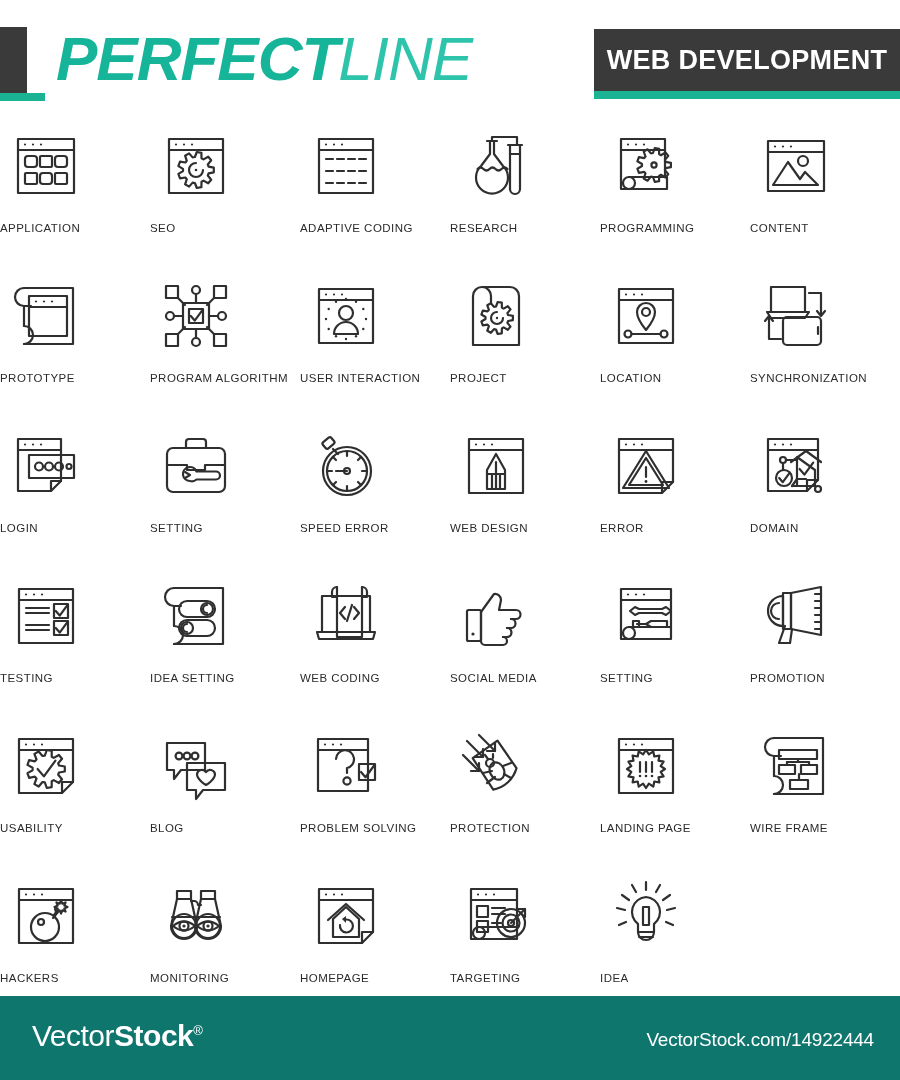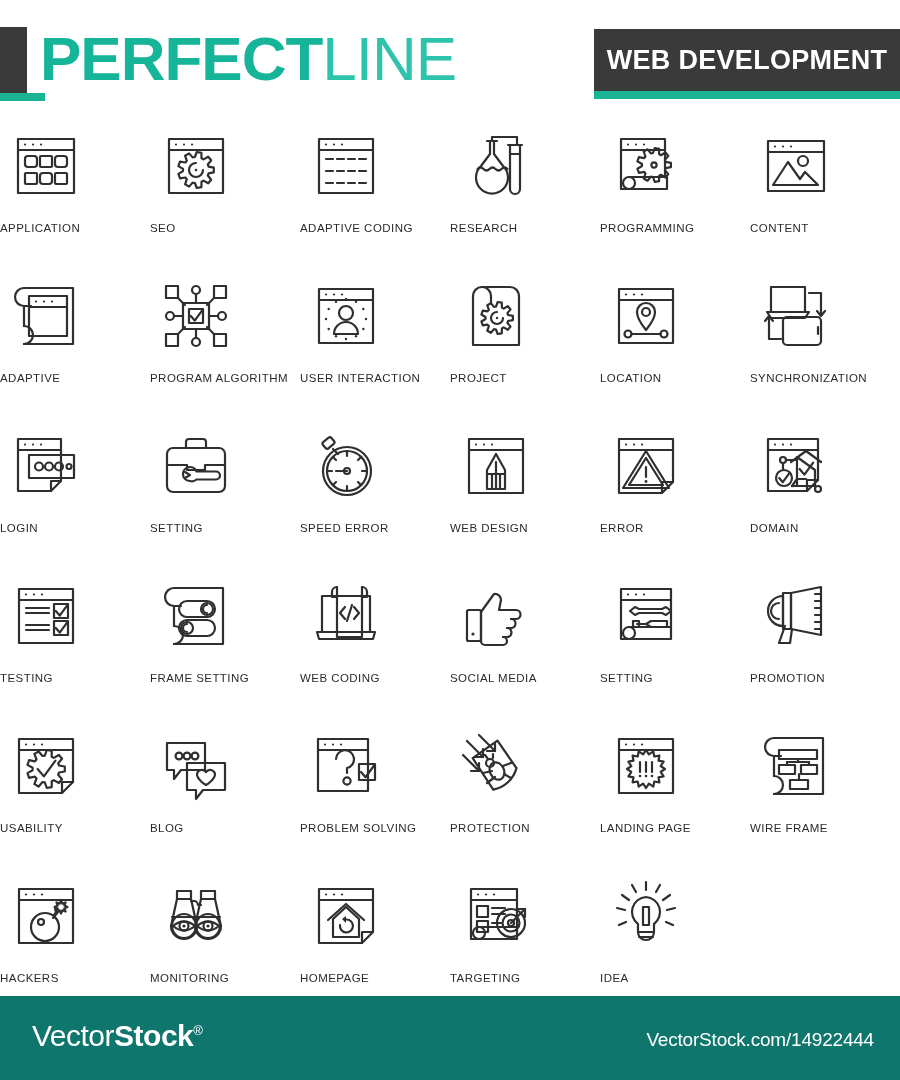--- a/index.html
+++ b/index.html
@@ -15,23 +15,23 @@
   .header { position: relative; height: 108px; }
   .hdr-block {
     position: absolute; left: 0; top: 27px;
     width: 27px; height: 66px; background: #3a3a3a;
   }
   .hdr-block-bar {
     position: absolute; left: 0; top: 93px;
     width: 45px; height: 8px; background: #1ab394;
   }
   .brand {
-    position: absolute; left: 40px; top: 26px;
+    position: absolute; left: 56px; top: 26px;
     font-size: 62px; line-height: 66px;
-    letter-spacing: -1px; white-space: nowrap;
+    letter-spacing: -1px; white-space: nowrap; font-style: italic;
   }
   .brand .b1 { color: #16b499; font-weight: 700; }
   .brand .b2 { color: #2ec4ab; font-weight: 300; }
 
   .badge {
     position: absolute; left: 594px; top: 29px;
     width: 306px; height: 62px; background: #3a3a3a;
     display: flex; align-items: center; justify-content: center;
   }
   .badge-label {
@@ -212,21 +212,21 @@
             <path d="M15 9 a9 9 0 0 0 0 18 H22"></path>
             <path d="M15 65 a9 9 0 0 0 0 -18"></path>
             <line x1="15" y1="27" x2="15" y2="47"></line>
             <rect x="20" y="17" width="38" height="40"></rect>
             <line x1="20" y1="28" x2="58" y2="28"></line>
             <circle cx="27" cy="22.5" r="1.1" fill="#2f2f2f" stroke="none"></circle>
             <circle cx="35" cy="22.5" r="1.1" fill="#2f2f2f" stroke="none"></circle>
             <circle cx="43" cy="22.5" r="1.1" fill="#2f2f2f" stroke="none"></circle>
           </svg>
         </div>
-        <div class="cell-label">ADAPTIVE</div>
+        <div class="cell-label">PROTOTYPE</div>
       </div>
       <div class="cell">
         <div class="icon-wrap">
           <svg width="74" height="74" viewBox="0 0 74 74" fill="none" stroke="#2f2f2f" stroke-width="2.2" stroke-linecap="round" stroke-linejoin="round">
             <rect x="24" y="24" width="26" height="26"></rect>
             <rect x="30" y="30" width="14" height="14"></rect>
             <path d="M31.8 37 L35.7 41.55 L42.85 31.8"></path>
             <rect x="7" y="7" width="12" height="12"></rect>
             <rect x="55" y="7" width="12" height="12"></rect>
             <rect x="7" y="55" width="12" height="12"></rect>
@@ -458,21 +458,21 @@
             <path d="M15 65 a9 9 0 0 0 0 -18"></path>
             <line x1="15" y1="27" x2="15" y2="47"></line>
             <rect x="20" y="22" width="36" height="16" rx="8"></rect>
             <circle cx="48" cy="30" r="6"></circle>
             <path d="M48 26 a4 4 0 0 0 0 8"></path>
             <rect x="20" y="41" width="36" height="16" rx="8"></rect>
             <circle cx="28" cy="49" r="6"></circle>
             <path d="M28 45 a4 4 0 0 0 0 8"></path>
           </svg>
         </div>
-        <div class="cell-label">FRAME SETTING</div>
+        <div class="cell-label">IDEA SETTING</div>
       </div>
       <div class="cell">
         <div class="icon-wrap">
           <svg width="74" height="74" viewBox="0 0 74 74" fill="none" stroke="#2f2f2f" stroke-width="2.2" stroke-linecap="round" stroke-linejoin="round">
             <rect x="13" y="17" width="48" height="36"></rect>
             <path d="M8 53 H66 L64 60 H10 Z"></path>
             <path d="M28 8 V58 H53 V8"></path>
             <path d="M28 8 a5 5 0 0 0 -5 5 v5 h5"></path>
             <path d="M53 8 a5 5 0 0 1 5 5 v5 h-5"></path>
             <path d="M36 28 L31 34 L36 40"></path>

